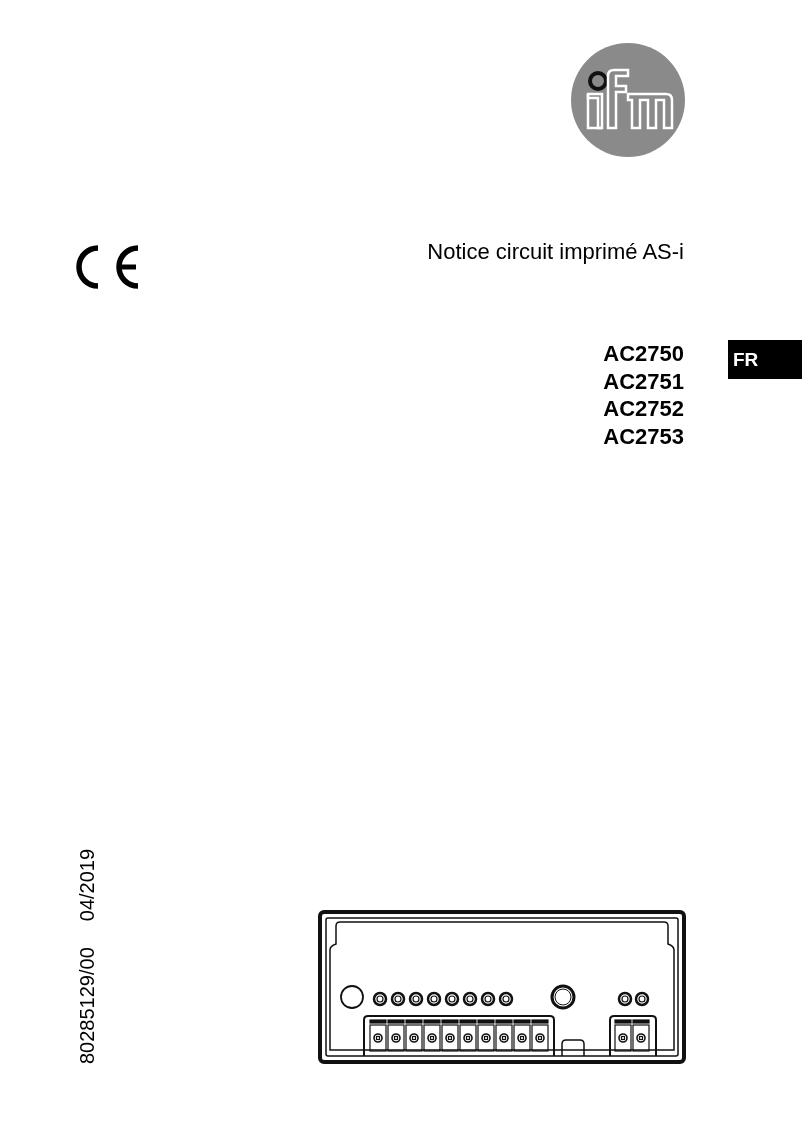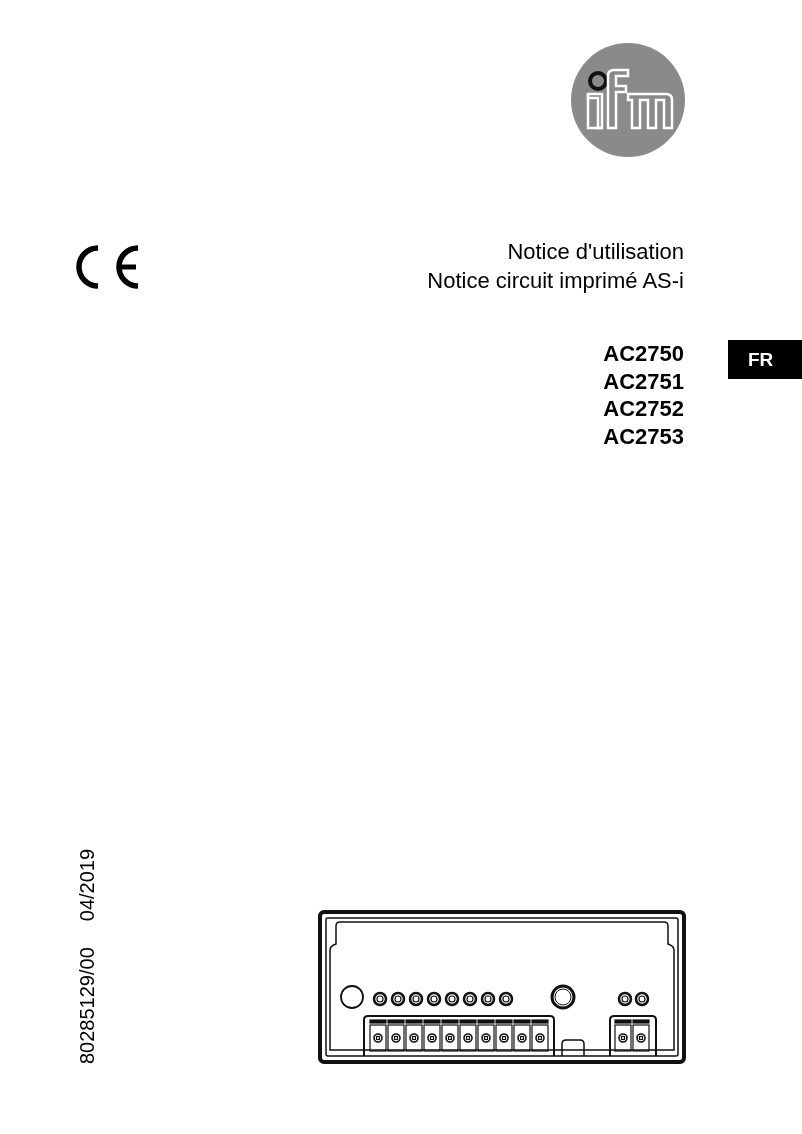--- a/index.html
+++ b/index.html
@@ -16,21 +16,21 @@
   
   .title-block { right: 118px; top: 237px; text-align: right; font-size: 22px; line-height: 29px; }
   .title-block div { white-space: nowrap; }
 
   
   .models { right: 118px; top: 340px; text-align: right; font-size: 22px; font-weight: bold; line-height: 27.5px; }
   .models div { white-space: nowrap; margin-left: 39px; }
 
   
   .lang-tab { left: 728px; top: 340px; width: 74px; height: 39px; background: #000; color: #fff;
-              font-weight: bold; font-size: 19px; line-height: 39px; padding-left: 20px; box-sizing: border-box; }
+              font-weight: bold; font-size: 19px; line-height: 39px; padding-left: 5px; box-sizing: border-box; }
 
   
   .vert { left: 76px; top: 1064px; transform-origin: 0 0; transform: rotate(-90deg);
           font-size: 20px; white-space: nowrap; line-height: 22px; }
   .vert span { display: inline-block; }
   .vert .gap { width: 26px; }
 
   
   .device { left: 318px; top: 910px; width: 368px; height: 154px; }
 </style>
@@ -54,21 +54,20 @@
 
 <div class="abs ce">
   <svg width="70" height="46" viewBox="0 0 70 46">
     <path d="M26 4 A19 19 0 1 0 26 42" fill="none" stroke="#000" stroke-width="5.5"></path>
     <path d="M66 4 A19 19 0 1 0 66 42" fill="none" stroke="#000" stroke-width="5.5"></path>
     <line x1="49" y1="23" x2="64" y2="23" stroke="#000" stroke-width="5"></line>
   </svg>
 </div>
 
 <div class="abs title-block">
-  <div>Notice d'utilisation</div>
   <div>Notice circuit imprimé AS-i</div>
 </div>
 
 <div class="abs models">
   <div>AC2750</div>
   <div>AC2751</div>
   <div>AC2752</div>
   <div>AC2753</div>
 </div>
 

